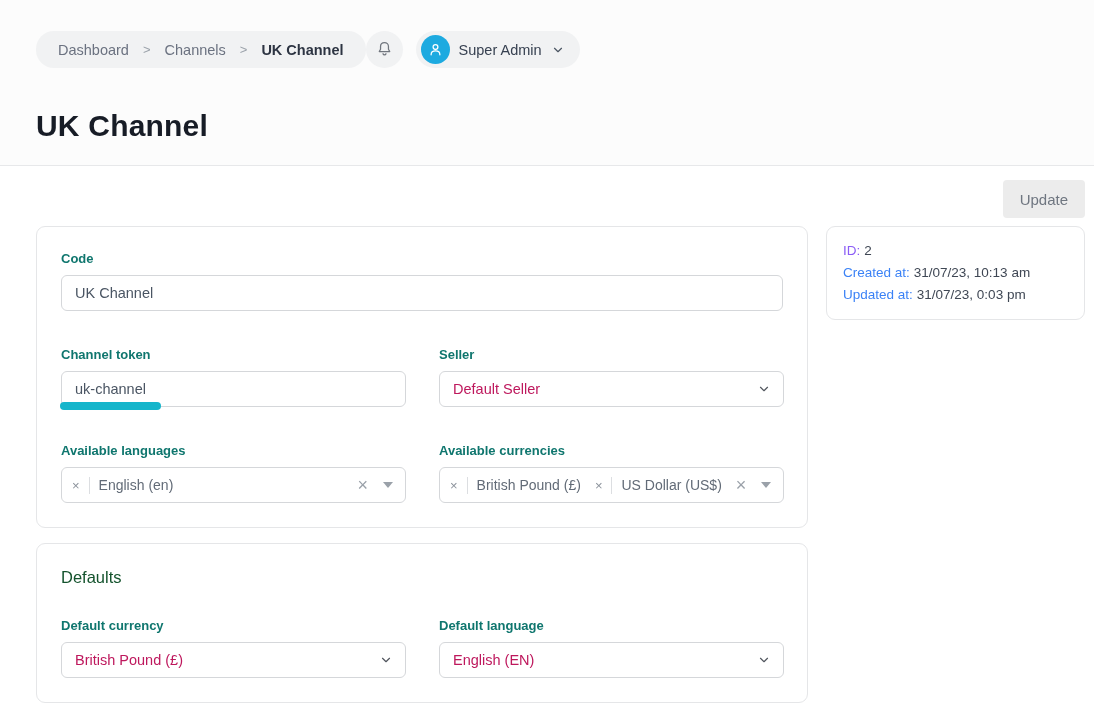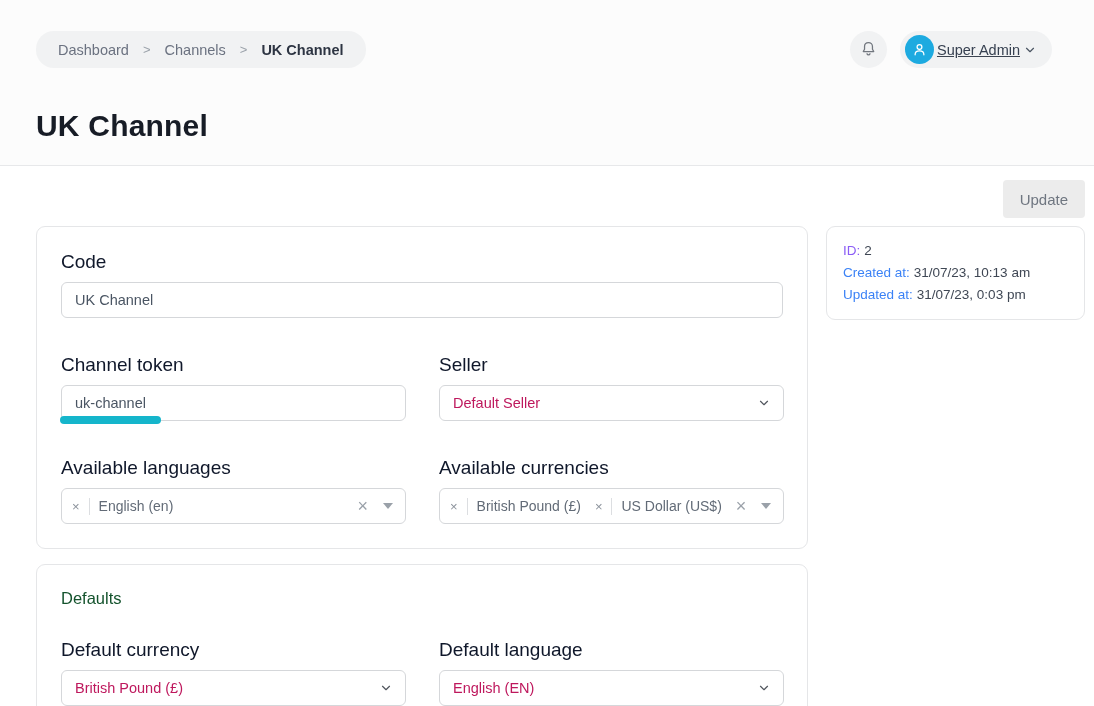--- a/index.html
+++ b/index.html
@@ -1,53 +1,53 @@
 <!DOCTYPE html>
 <html><head>
 <meta charset="utf-8">
 <style>
   * { margin:0; padding:0; box-sizing:border-box; }
   html,body { width:1094px; height:706px; overflow:hidden; background:#fff;
     font-family:"Liberation Sans","DejaVu Sans",sans-serif; color:#3b4350; }
 
   
   .header { height:166px; background:#fcfcfc; border-bottom:1px solid #e7e8ea; }
-  .topbar { display:flex; justify-content:space-between; align-items:center;
+  .topbar { display:flex; justify-content:flex-start; align-items:center;
     padding:31px 42px 0 36px; }
   .crumb-pill { display:flex; align-items:center; gap:14px; background:#f1f2f3;
     border-radius:18px; height:37px; padding:0 22px; font-size:14.5px; color:#6b7280; }
   .crumb { cursor:pointer; }
   .crumb.current { color:#2d3442; font-weight:600; }
   .crumb-sep { color:#9aa1a9; font-size:13px; }
   .topbar-right { display:flex; align-items:center; gap:13px; }
   .icon-btn { width:37px; height:37px; border-radius:50%; background:#f1f2f3;
     display:flex; align-items:center; justify-content:center; cursor:pointer; }
-  .user-pill { display:flex; align-items:center; gap:3px; background:#f1f2f3;
-    border-radius:19px; height:37px; padding:4px 15px 4px 5px; cursor:pointer;text-decoration:underline; }
+  .user-pill { display:flex; align-items:center; gap:9px; background:#f1f2f3;
+    border-radius:19px; height:37px; padding:4px 15px 4px 5px; cursor:pointer; }
   .avatar { width:29px; height:29px; border-radius:50%; background:#1daae0;
     display:flex; align-items:center; justify-content:center; }
   .user-name { font-size:14.5px; color:#374151; }
   .page-title { margin:41px 0 0 36px; font-size:30px; font-weight:700;
     color:#171c26; letter-spacing:.2px; }
 
   
   .content { padding:0 9px 0 36px; }
   .actions { display:flex; justify-content:flex-end; margin-top:14px; }
   .btn-update { background:#ececec; border:none; border-radius:4px; height:38px;
     padding:0 17px; font-size:15px; font-weight:500; color:#6f7680;
     font-family:inherit; cursor:pointer; }
   .layout-row { display:flex; gap:18px; margin-top:8px; align-items:flex-start; }
   .col-main { width:772px; flex:none; }
   .col-side { width:259px; flex:none; }
 
   .card { background:#fff; border:1px solid #e5e6e8; border-radius:9px; padding:24px; }
   .card + .card { margin-top:15px; }
   .card-title { font-size:16.5px; font-weight:500; color:#14532d; }
 
-  .field-label { font-size:19px; color:#0f172a; margin-bottom:9px; }
+  .field-label { font-size:13px; color:#0f766e; margin-bottom:9px;font-weight:bold; }
   .row-gap { margin-top:36px; }
   .two-col { display:flex; gap:33px; }
   .two-col > div { width:345px; flex:none; }
 
   .text-input { width:100%; height:36px; border:1px solid #d5d7da; border-radius:6px;
     padding:0 13px; font-size:14.5px; color:#4a5563; background:#fff;
     font-family:inherit; outline:none; }
   .token-wrap { position:relative; }
   .accent-bar { position:absolute; left:-1px; bottom:-3px; width:101px; height:8px;
     border-radius:5px; background:#15b5cb; }

